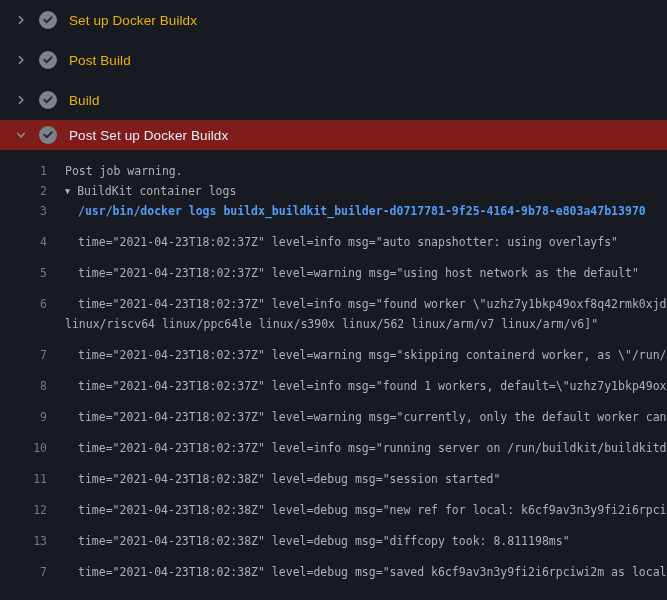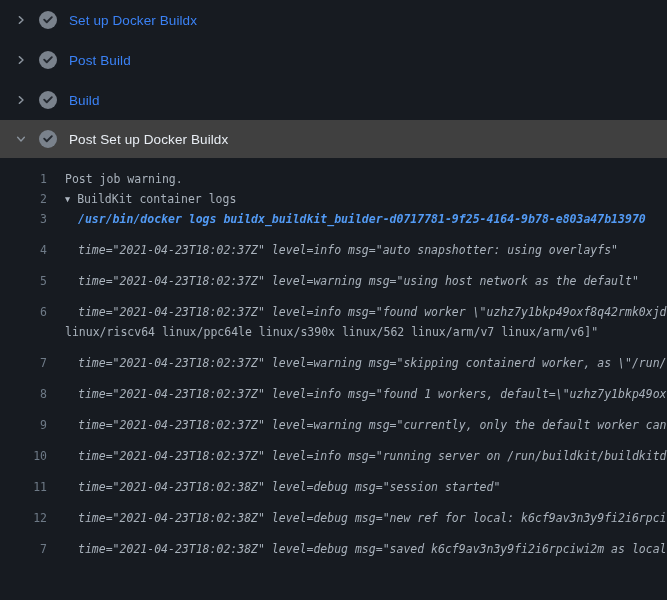--- a/index.html
+++ b/index.html
@@ -19,22 +19,22 @@
   .steps { width: 100%; }
   .step {
     height: 40px;
     display: flex;
     align-items: center;
     padding-left: 14px;
     box-sizing: border-box;
     cursor: pointer;
   }
   .step.expanded {
-    height: 38px;
-    background: #404040;
+    height: 30px;
+    background: #7f1d1d;
   }
   .chev {
     width: 14px;
     height: 14px;
     display: flex;
     align-items: center;
     justify-content: center;
     flex: none;
   }
   .chev svg.down { display: none; }
@@ -42,21 +42,21 @@
   .check {
     margin-left: 11px;
     width: 18px;
     height: 18px;
     display: flex;
     flex: none;
   }
   .step .label {
     margin-left: 12px;
     font-size: 13.5px;
-    color: #3b82f6;
+    color: #eab308;
     letter-spacing: .1px;
   }
   .step.expanded .label { color: #e9eef4; }
 
   
   .log {
     padding-top: 11px;
     font-family: "DejaVu Sans Mono", "Liberation Mono", monospace;
     font-size: 11.5px;
   }
@@ -72,21 +72,21 @@
     min-width: 47px;
     text-align: right;
     color: #6e7a87;
     cursor: pointer;
   }
   .txt {
     padding-left: 18px;
     color: #a9b2bc;
     overflow: hidden;
   }
-  .row.log .txt, .row.command .txt { padding-left: 31px; font-style: italic; }
+  .row.log .txt, .row.command .txt { padding-left: 31px; }
   .row.command .txt { color: #539bf5; font-weight: bold; }
   .tri {
     display: none;
     color: #aeb7c1;
     font-size: 8.5px;
     padding-left: 18px;
     padding-right: 7px;
     line-height: 20px;
   }
   .row.group .tri { display: inline-block; }
@@ -234,20 +234,25 @@
     
     <span class="txt">time="2021-04-23T18:02:38Z" level=debug msg="session started"</span>
   </div>
 
   <div class="row log">
     <span class="ln">12</span>
     
     <span class="txt">time="2021-04-23T18:02:38Z" level=debug msg="new ref for local: k6cf9av3n3y9fi2i6rpci</span>
   </div>
 
+  <div class="row log">
+    <span class="ln">13</span>
+    
+    <span class="txt">time="2021-04-23T18:02:38Z" level=debug msg="diffcopy took: 8.811198ms"</span>
+  </div>
 
   <div class="row log">
     <span class="ln">7</span>
     
     <span class="txt">time="2021-04-23T18:02:38Z" level=debug msg="saved k6cf9av3n3y9fi2i6rpciwi2m as local</span>
   </div>
 
   <div class="row log">
     
     

